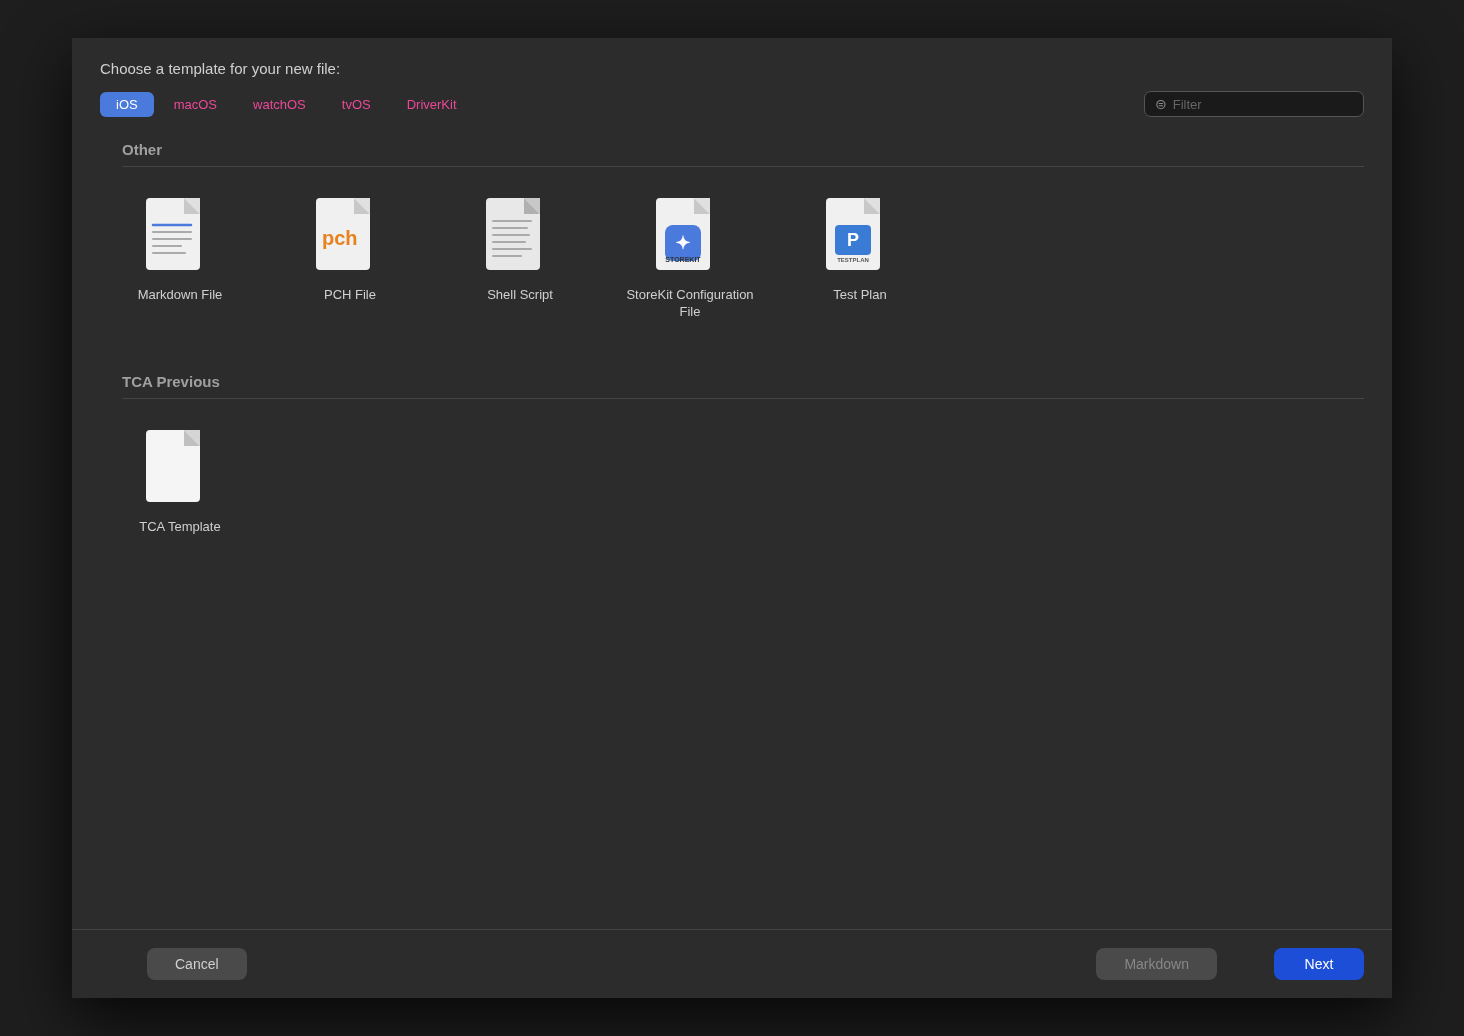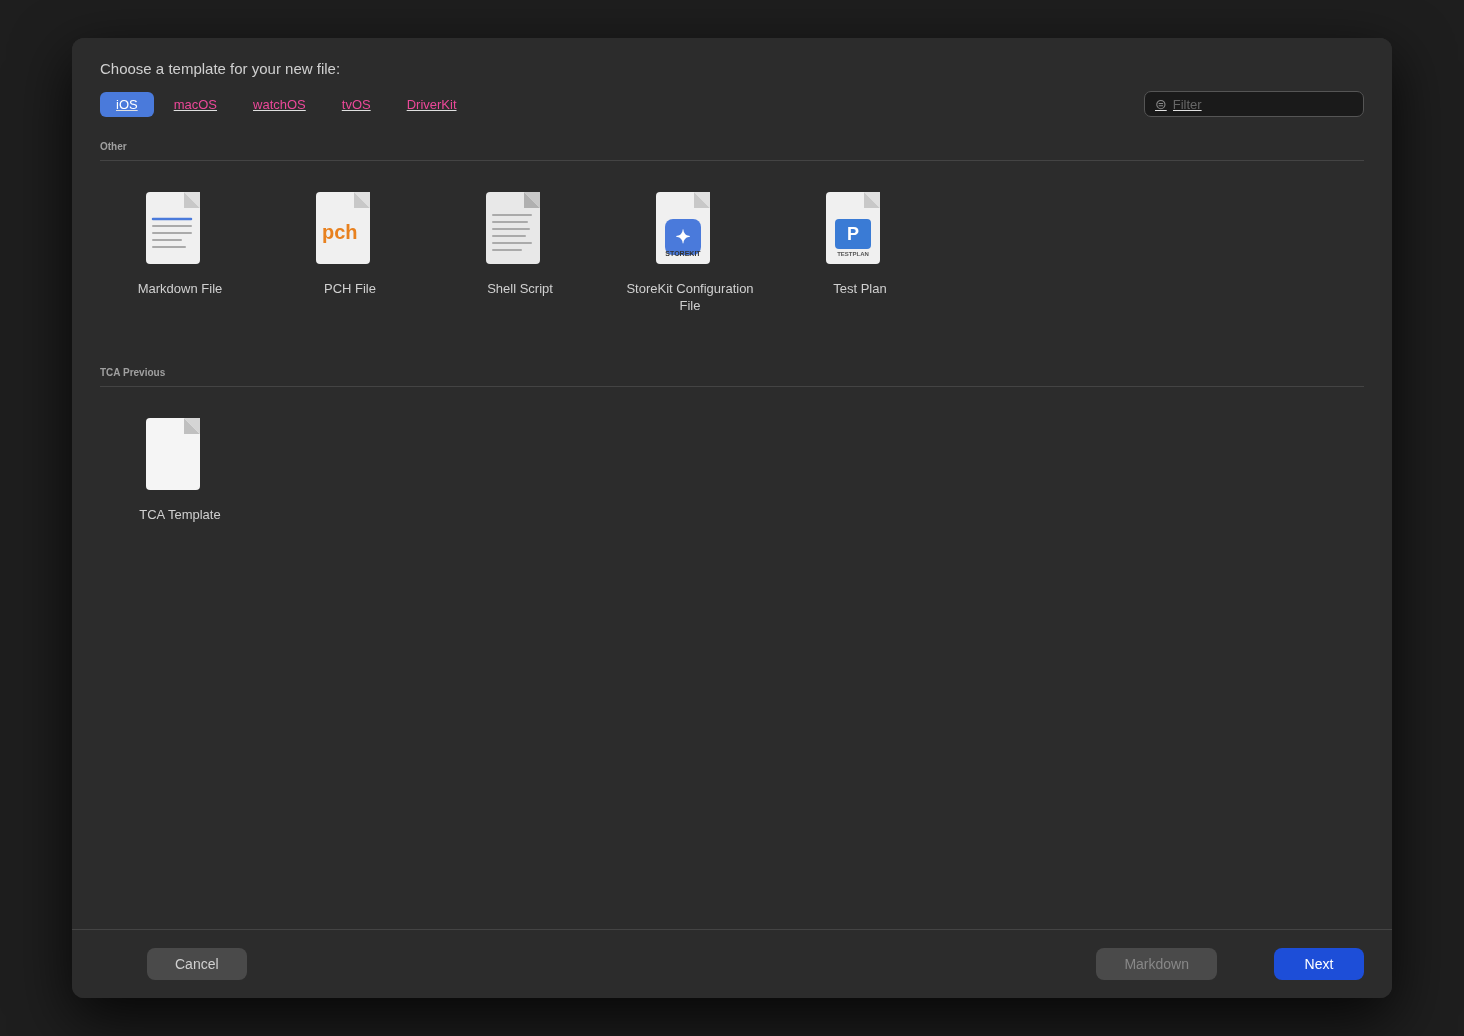--- a/index.html
+++ b/index.html
@@ -8,21 +8,21 @@
       font-family: -apple-system, BlinkMacSystemFont, 'Helvetica Neue', sans-serif;
       color: #e0e0e0;
       width: 1464px;
       height: 1036px;
       display: flex;
       align-items: center;
       justify-content: center;
     }
     .dialog {
       background: #2c2c2c;
-      border-radius: 12px;
+      border-radius: 0;
       width: 1320px;
       height: 960px;
       display: flex;
       flex-direction: column;
       overflow: hidden;
       box-shadow: 0 20px 60px rgba(0,0,0,0.8);
     }
     .dialog-title {
       padding: 22px 28px 14px 28px;
       font-size: 15px;
@@ -30,21 +30,20 @@
       font-weight: 400;
       background: #2c2c2c;
     }
     .tabs-bar {
       display: flex;
       align-items: center;
       padding: 0 28px 0 28px;
       background: #2c2c2c;
       gap: 4px;
       justify-content: space-between;
-      text-decoration: underline;
     }
     .tabs-left {
       display: flex;
       align-items: center;
       gap: 4px;
     }
     .tab {
       padding: 5px 16px;
       border-radius: 6px;
       font-size: 13px;
@@ -86,26 +85,27 @@
       flex: 1;
       overflow-y: auto;
       padding: 0 28px;
       margin: 14px 0 0 0;
       background: #2c2c2c;
     }
     .section {
       margin-bottom: 10px;
     }
     .section-header {
-      font-size: 10px;
+      font-size: 15px;
       font-weight: 700;
       color: #a0a0a0;
       padding: 10px 0 8px 0;
       border-bottom: 1px solid #444;
       margin-bottom: 8px;
+      margin-left: 22px;
     }
     .items-grid {
       display: flex;
       flex-wrap: wrap;
       gap: 10px;
       padding: 10px 0 20px 0;
     }
     .file-item {
       display: flex;
       flex-direction: column;

